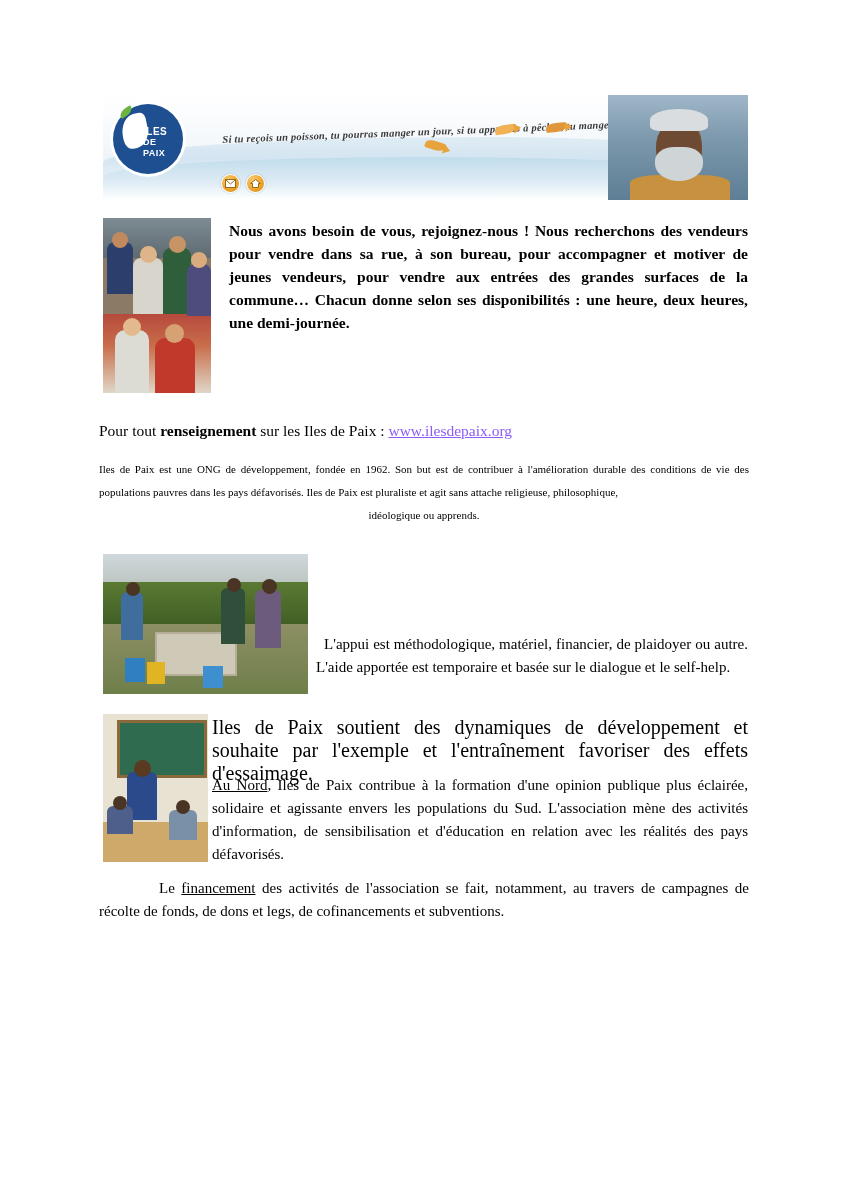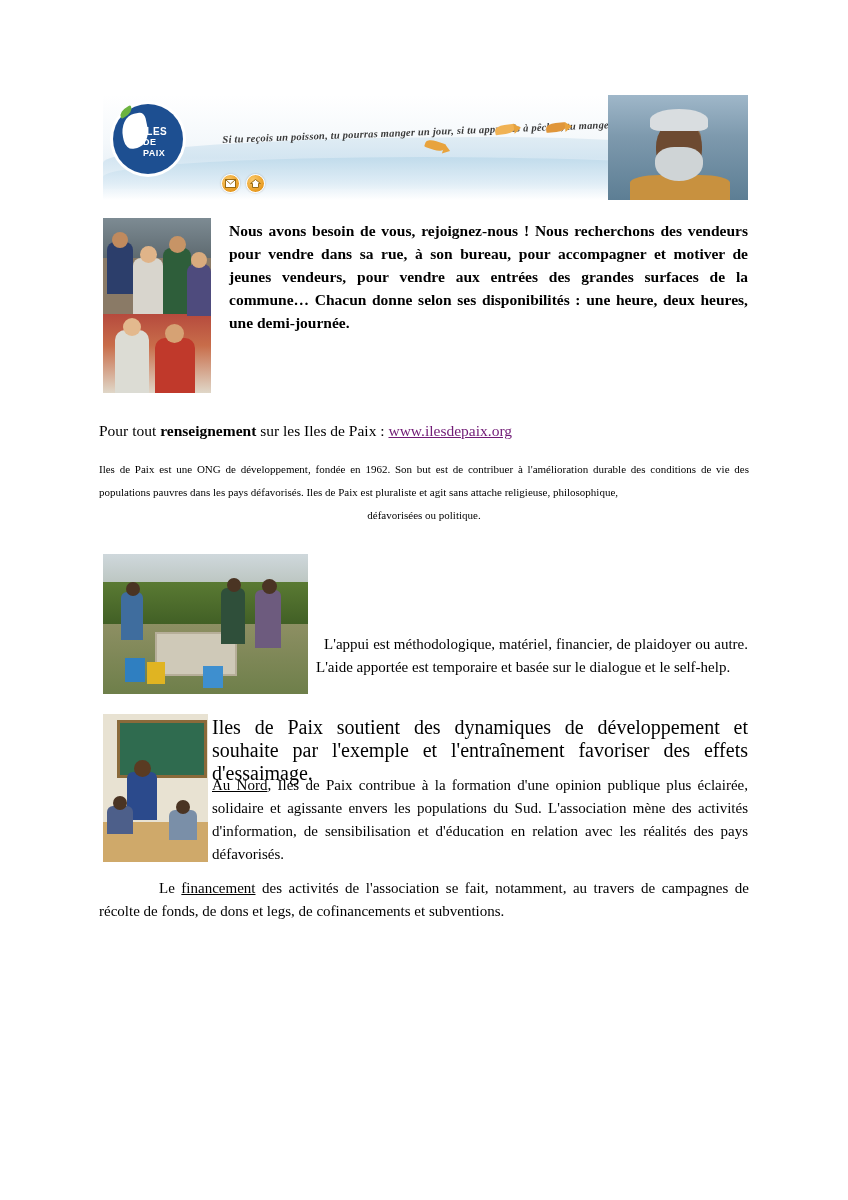--- a/index.html
+++ b/index.html
@@ -215,21 +215,21 @@
   .line-renseignement {
     position: absolute;
     left: 99px;
     top: 420px;
     width: 650px;
     font-size: 15.5px;
     line-height: 22px;
   }
   .line-renseignement .b { font-weight: bold; }
   .line-renseignement a {
-    color: #701a75;
+    color: #8b5cf6;
     text-decoration: underline;
   }
 
   .para-ong {
     position: absolute;
     left: 99px;
     top: 458px;
     width: 650px;
     font-size: 11px;
     line-height: 23px;
@@ -405,21 +405,21 @@
   <div class="bold-block">
     <p>Nous avons besoin de vous, rejoignez-nous ! Nous recherchons des vendeurs pour vendre dans sa rue, à son bureau, pour accompagner et motiver de jeunes vendeurs, pour vendre aux entrées des grandes surfaces de la commune… Chacun donne selon ses disponibilités : une heure, deux heures, une demi-journée.</p>
   </div>
 
   <div class="line-renseignement">
     <span>Pour tout </span><span class="b">renseignement</span><span> sur les Iles de Paix : </span><a href="#">www.ilesdepaix.org</a>
   </div>
 
   <div class="para-ong">
     <span>Iles de Paix est une ONG de développement, fondée en 1962. Son but est de contribuer à l'amélioration durable des conditions de vie des populations pauvres dans les pays défavorisés. Iles de Paix est pluraliste et agit sans attache religieuse, philosophique,</span>
-    <span class="lastline">défavorisées ou politique.</span>
+    <span class="lastline">idéologique ou apprends.</span>
   </div>
 
   <div class="img-sud">
     <div class="sky2"></div>
     <div class="green"></div>
     <div class="ground"></div>
     <div class="well"></div>
     <div class="f1"></div>
       <div class="f1h"></div>
     <div class="f2"></div>

